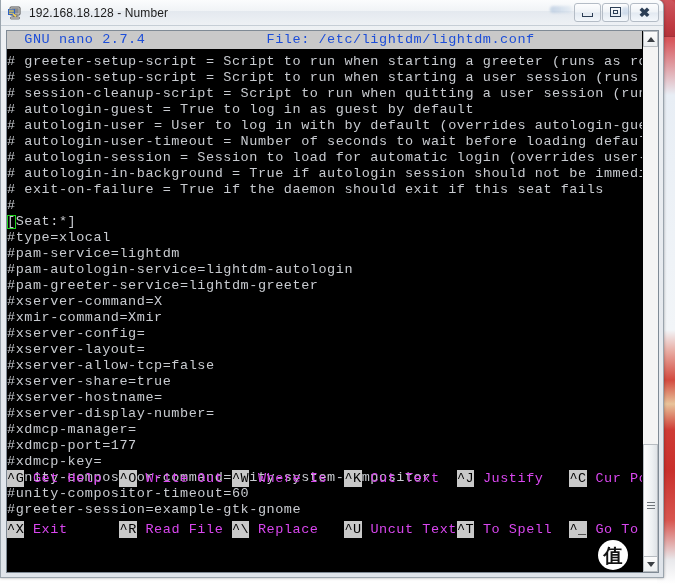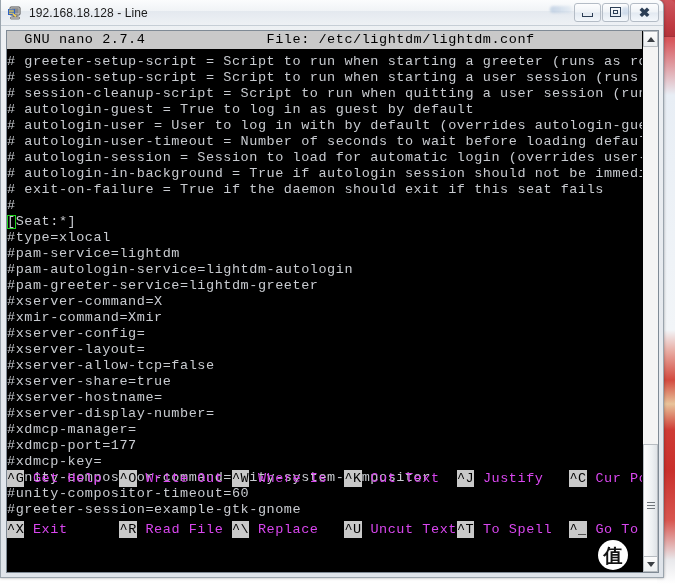--- a/index.html
+++ b/index.html
@@ -199,21 +199,21 @@
     background: #000000;
     overflow: hidden;
     font-family: "Liberation Mono", "DejaVu Sans Mono", monospace;
   }
 
   
   #nano-header {
     height: 18px;
     line-height: 18px;
     background: #c9c9c9;
-    color: #000000;
+    color: #1d4ed8;
     font-family: "Liberation Mono", "DejaVu Sans Mono", monospace;
     font-size: 13.5px;
     white-space: pre;
     letter-spacing: 0.55px;
     overflow: hidden;
   }
 
   
   #nano-body {
     position: relative;
@@ -385,21 +385,21 @@
         <svg width="16" height="16" viewBox="0 0 16 16" aria-hidden="true">
           <rect x="3" y="2" width="10" height="8" rx="1" fill="#f2f2f2" stroke="#4a4a4a" stroke-width="1"></rect>
           <rect x="4.2" y="3.1" width="7.6" height="5.6" fill="#8a8a8a"></rect>
           <rect x="6" y="10" width="4" height="2" fill="#b9b9b9" stroke="#5a5a5a" stroke-width="0.6"></rect>
           <rect x="3.5" y="12" width="9" height="2" rx="0.6" fill="#d9d9d9" stroke="#4a4a4a" stroke-width="0.7"></rect>
           <path d="M1 4 L8 4 L8 10 L1 10 Z" fill="#2f62c4"></path>
           <path d="M2 5.2 L6.8 5.2 M2 6.8 L6.8 6.8 M2 8.4 L5 8.4" stroke="#ffd84d" stroke-width="0.9"></path>
           <path d="M5.5 8.2 L9 11.6" stroke="#ffd84d" stroke-width="1.4"></path>
         </svg>
       </div>
-      <div id="title-text">192.168.18.128 - Line</div>
+      <div id="title-text">192.168.18.128 - Number</div>
 
       <div class="ghost-dots"></div>
 
       <div id="winbtns">
         <div class="winbtn">
           <div class="glyph-min"></div>
         </div>
         <div class="winbtn">
           <div class="glyph-max-outer"></div>
         </div>

